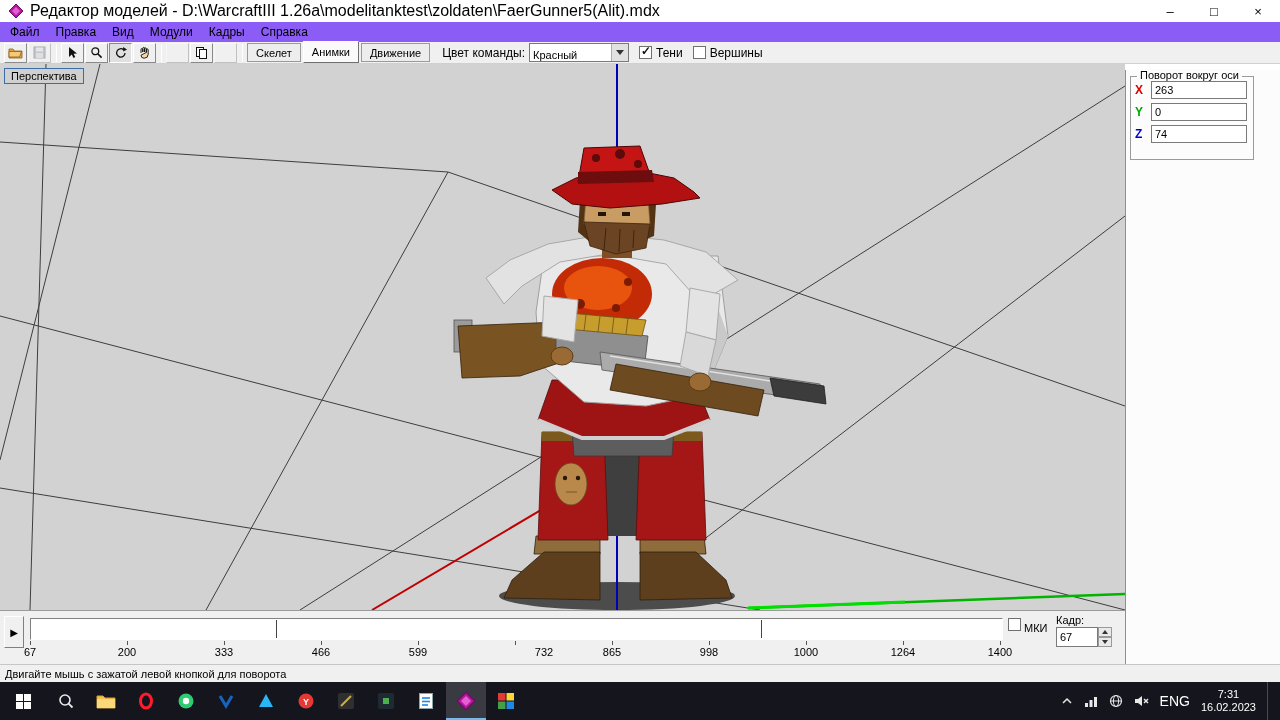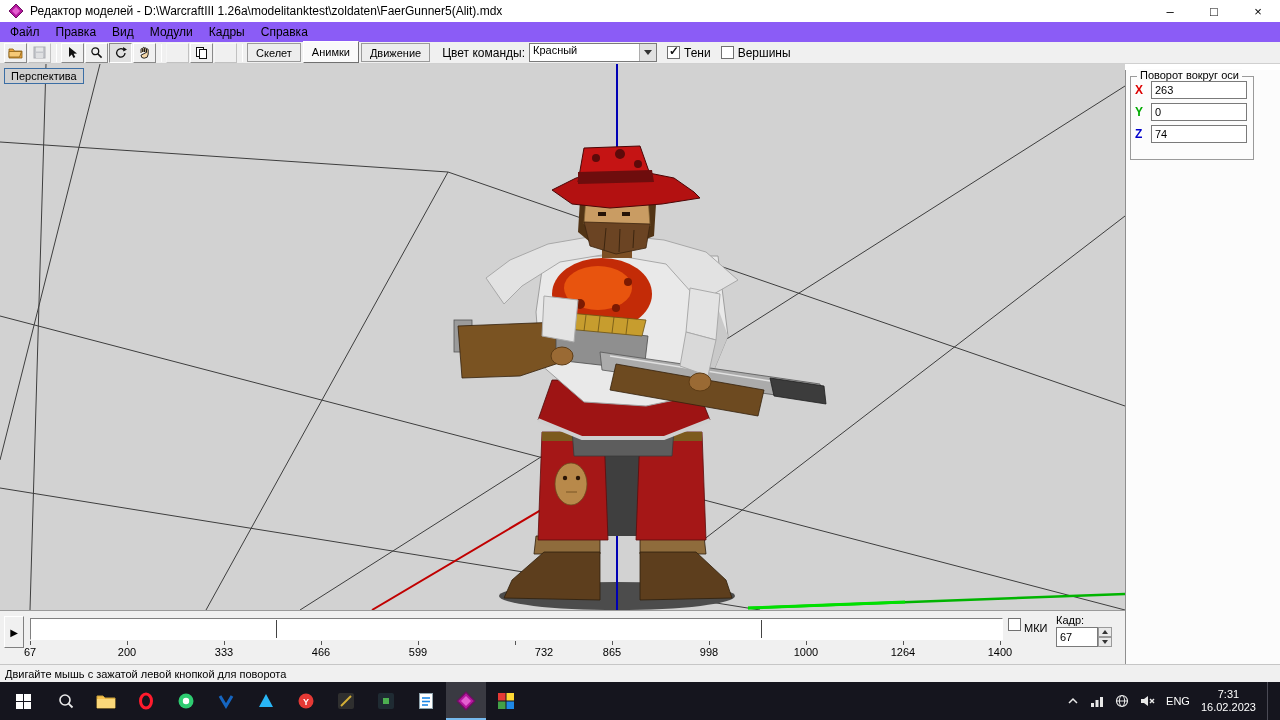--- a/index.html
+++ b/index.html
@@ -3,39 +3,39 @@
 <meta charset="utf-8">
 <style>
   * { margin:0; padding:0; box-sizing:border-box; }
   html,body { width:1280px; height:720px; overflow:hidden; }
   body { font-family:"Liberation Sans", sans-serif; font-size:12px; color:#000; background:#fff; }
   .screen { position:relative; width:1280px; height:720px; }
 
   
   .titlebar { position:absolute; top:0; left:0; right:0; height:22px; background:#ffffff; display:flex; align-items:center; }
   .titlebar .app-icon { width:16px; height:16px; margin:0 6px 0 8px; }
-  .titlebar .title-text { font-size:12px; white-space:nowrap; }
+  .titlebar .title-text { font-size:16px; white-space:nowrap; }
   .cap-btns { margin-left:auto; display:flex; height:22px; }
   .cap-btn { width:44px; height:22px; display:flex; align-items:center; justify-content:center; font-size:13px; cursor:default; }
 
   
   .menubar { position:absolute; top:22px; left:0; right:0; height:20px; background:#8b5cf6; display:flex; align-items:center; padding-left:2px; }
   .menu-item { padding:2px 8px; font-size:12px; }
 
   
   .toolbar { position:absolute; top:42px; left:0; right:0; height:22px; background:#f0f0f0; border-bottom:1px solid #d0d0d0; display:flex; align-items:center; padding-left:4px; }
   .tb-btn { width:23px; height:20px; display:flex; align-items:center; justify-content:center; background:#f0f0f0;
             border:1px solid; border-color:#ffffff #8a8a8a #8a8a8a #ffffff; margin-right:1px; }
   .tb-btn.pressed { border-color:#8a8a8a #ffffff #ffffff #8a8a8a; background:#e0e0e0; }
   .tb-btn.disabled { opacity:.45; }
   .tb-sep { width:1px; height:18px; background:#b8b8b8; border-right:1px solid #fff; margin:0 4px; }
   .mode-tab { height:19px; padding:1px 8px; font-size:11px; background:#ededed; border:1px solid #9a9a9a; margin-right:2px; display:flex; align-items:center; }
   .mode-tab.active { background:#fafafa; height:22px; margin-top:-2px; border-color:#ffffff #707070 #707070 #ffffff; }
   .tb-label { font-size:12px; margin:0 4px 0 10px; }
-  .combobox { width:128px; height:19px; background:#fff; border:1px solid #7a7a7a; display:flex; align-items:flex-start; }
+  .combobox { width:100px; height:19px; background:#fff; border:1px solid #7a7a7a; display:flex; align-items:flex-end; }
   .combobox .cb-text { flex:1; padding-left:3px; font-size:11px; white-space:nowrap; overflow:hidden; }
   .cb-arrow-btn { width:17px; height:17px; background:#e1e1e1; border-left:1px solid #adadad; display:flex; align-items:center; justify-content:center; }
   .tri-down { width:0; height:0; border-left:4px solid transparent; border-right:4px solid transparent; border-top:5px solid #333; }
   .checkbox { width:13px; height:13px; background:#fff; border:1px solid #707070; position:relative; margin:0 4px 0 10px; }
   .checkbox.checked::after { content:"✓"; position:absolute; left:1px; top:-3px; font-size:12px; font-weight:bold; color:#111; }
   .chk-label { font-size:12px; }
 
   
   .viewport { position:absolute; top:64px; left:0; width:1125px; height:546px; background:#d2d2d2; overflow:hidden; }
   .viewport svg { position:absolute; left:0; top:0; }
@@ -69,21 +69,21 @@
 
   
   .statusbar { position:absolute; top:664px; left:0; right:0; height:18px; background:#f0f0f0; border-top:1px solid #c6c6c6; display:flex; align-items:center; padding-left:5px; font-size:11px; }
 
   
   .taskbar { position:absolute; top:682px; left:0; right:0; height:38px; background:#15151e; display:flex; align-items:stretch; }
   .tb-app { width:40px; display:flex; align-items:center; justify-content:center; }
   .tb-app.start { width:46px; }
   .tb-app.active-app { background:rgba(255,255,255,0.16); box-shadow:inset 0 -2px 0 #76b9ed; }
   .tray { margin-left:auto; display:flex; align-items:center; gap:11px; padding-right:8px; color:#eee; }
-  .tray-lang { font-size:11px; color:#fff; }
+  .tray-lang { font-size:14px; color:#fff; }
   .tray-clock { text-align:center; font-size:11px; color:#fff; line-height:13px; }
   .show-desktop { width:5px; border-left:1px solid #4a4a55; height:100%; }
 </style>
 </head>
 <body>
 
 <div class="screen">
 
   <div class="titlebar">
     <svg class="app-icon" viewBox="0 0 16 16">

